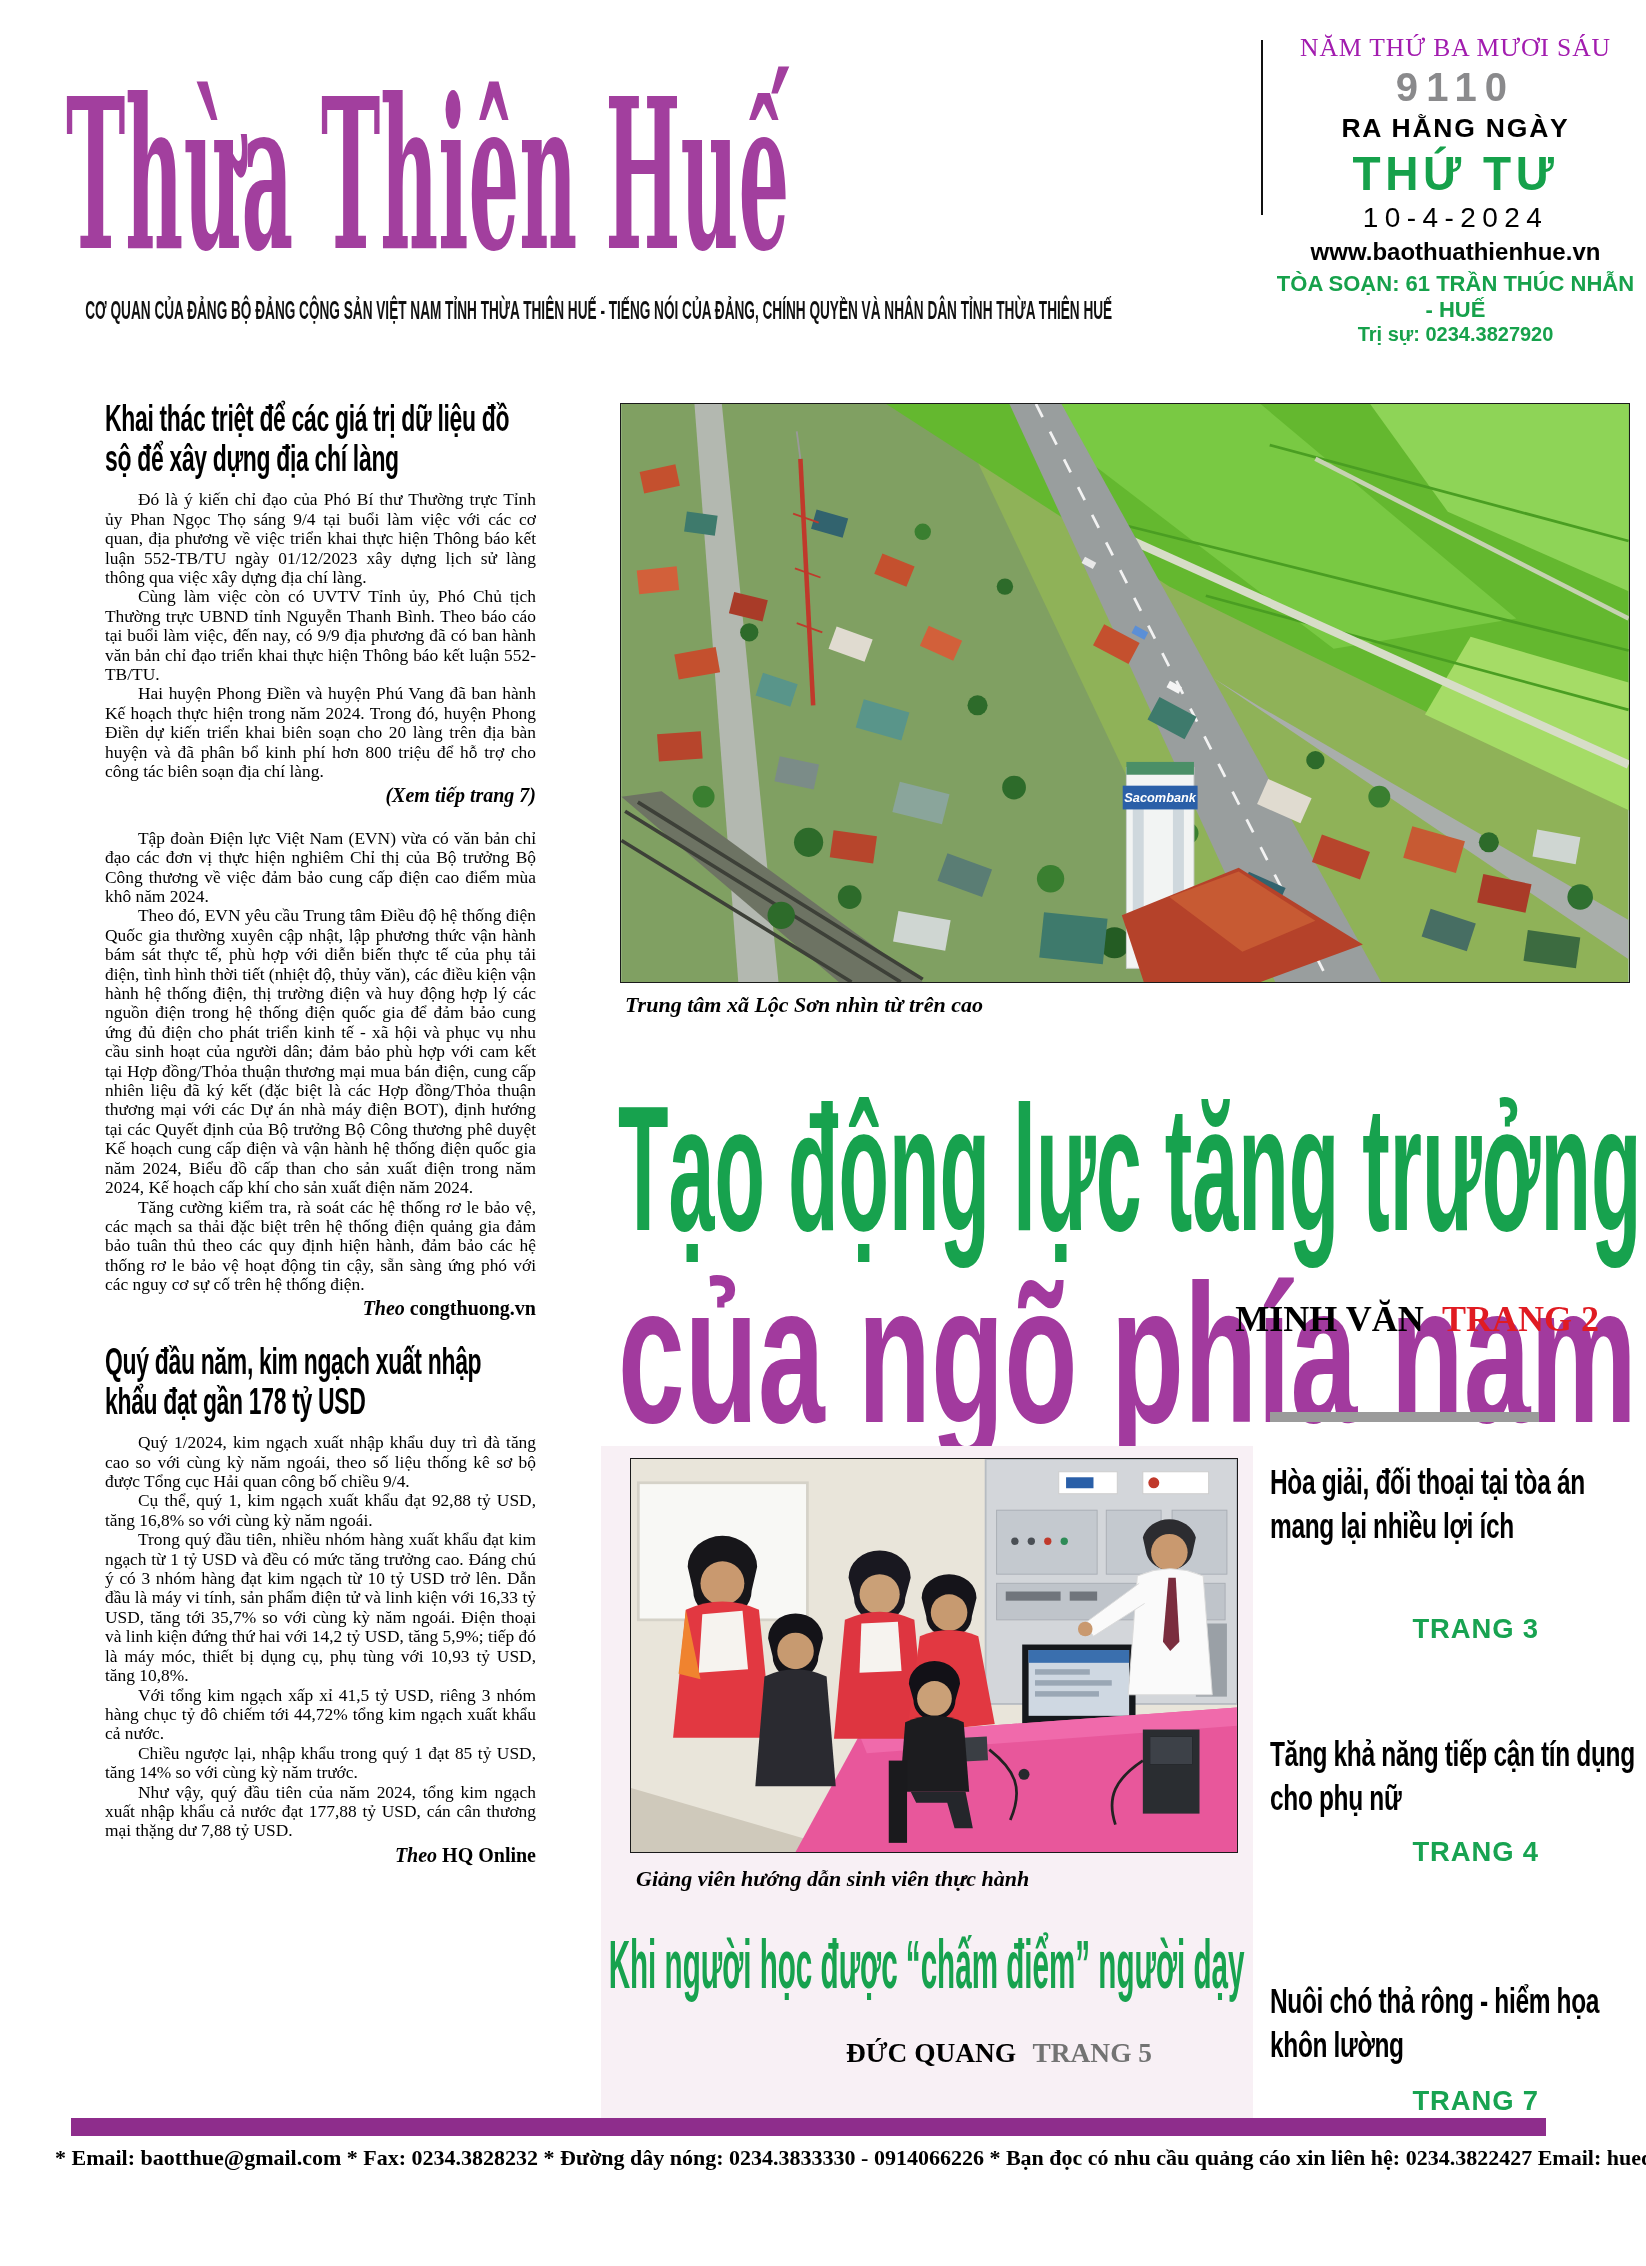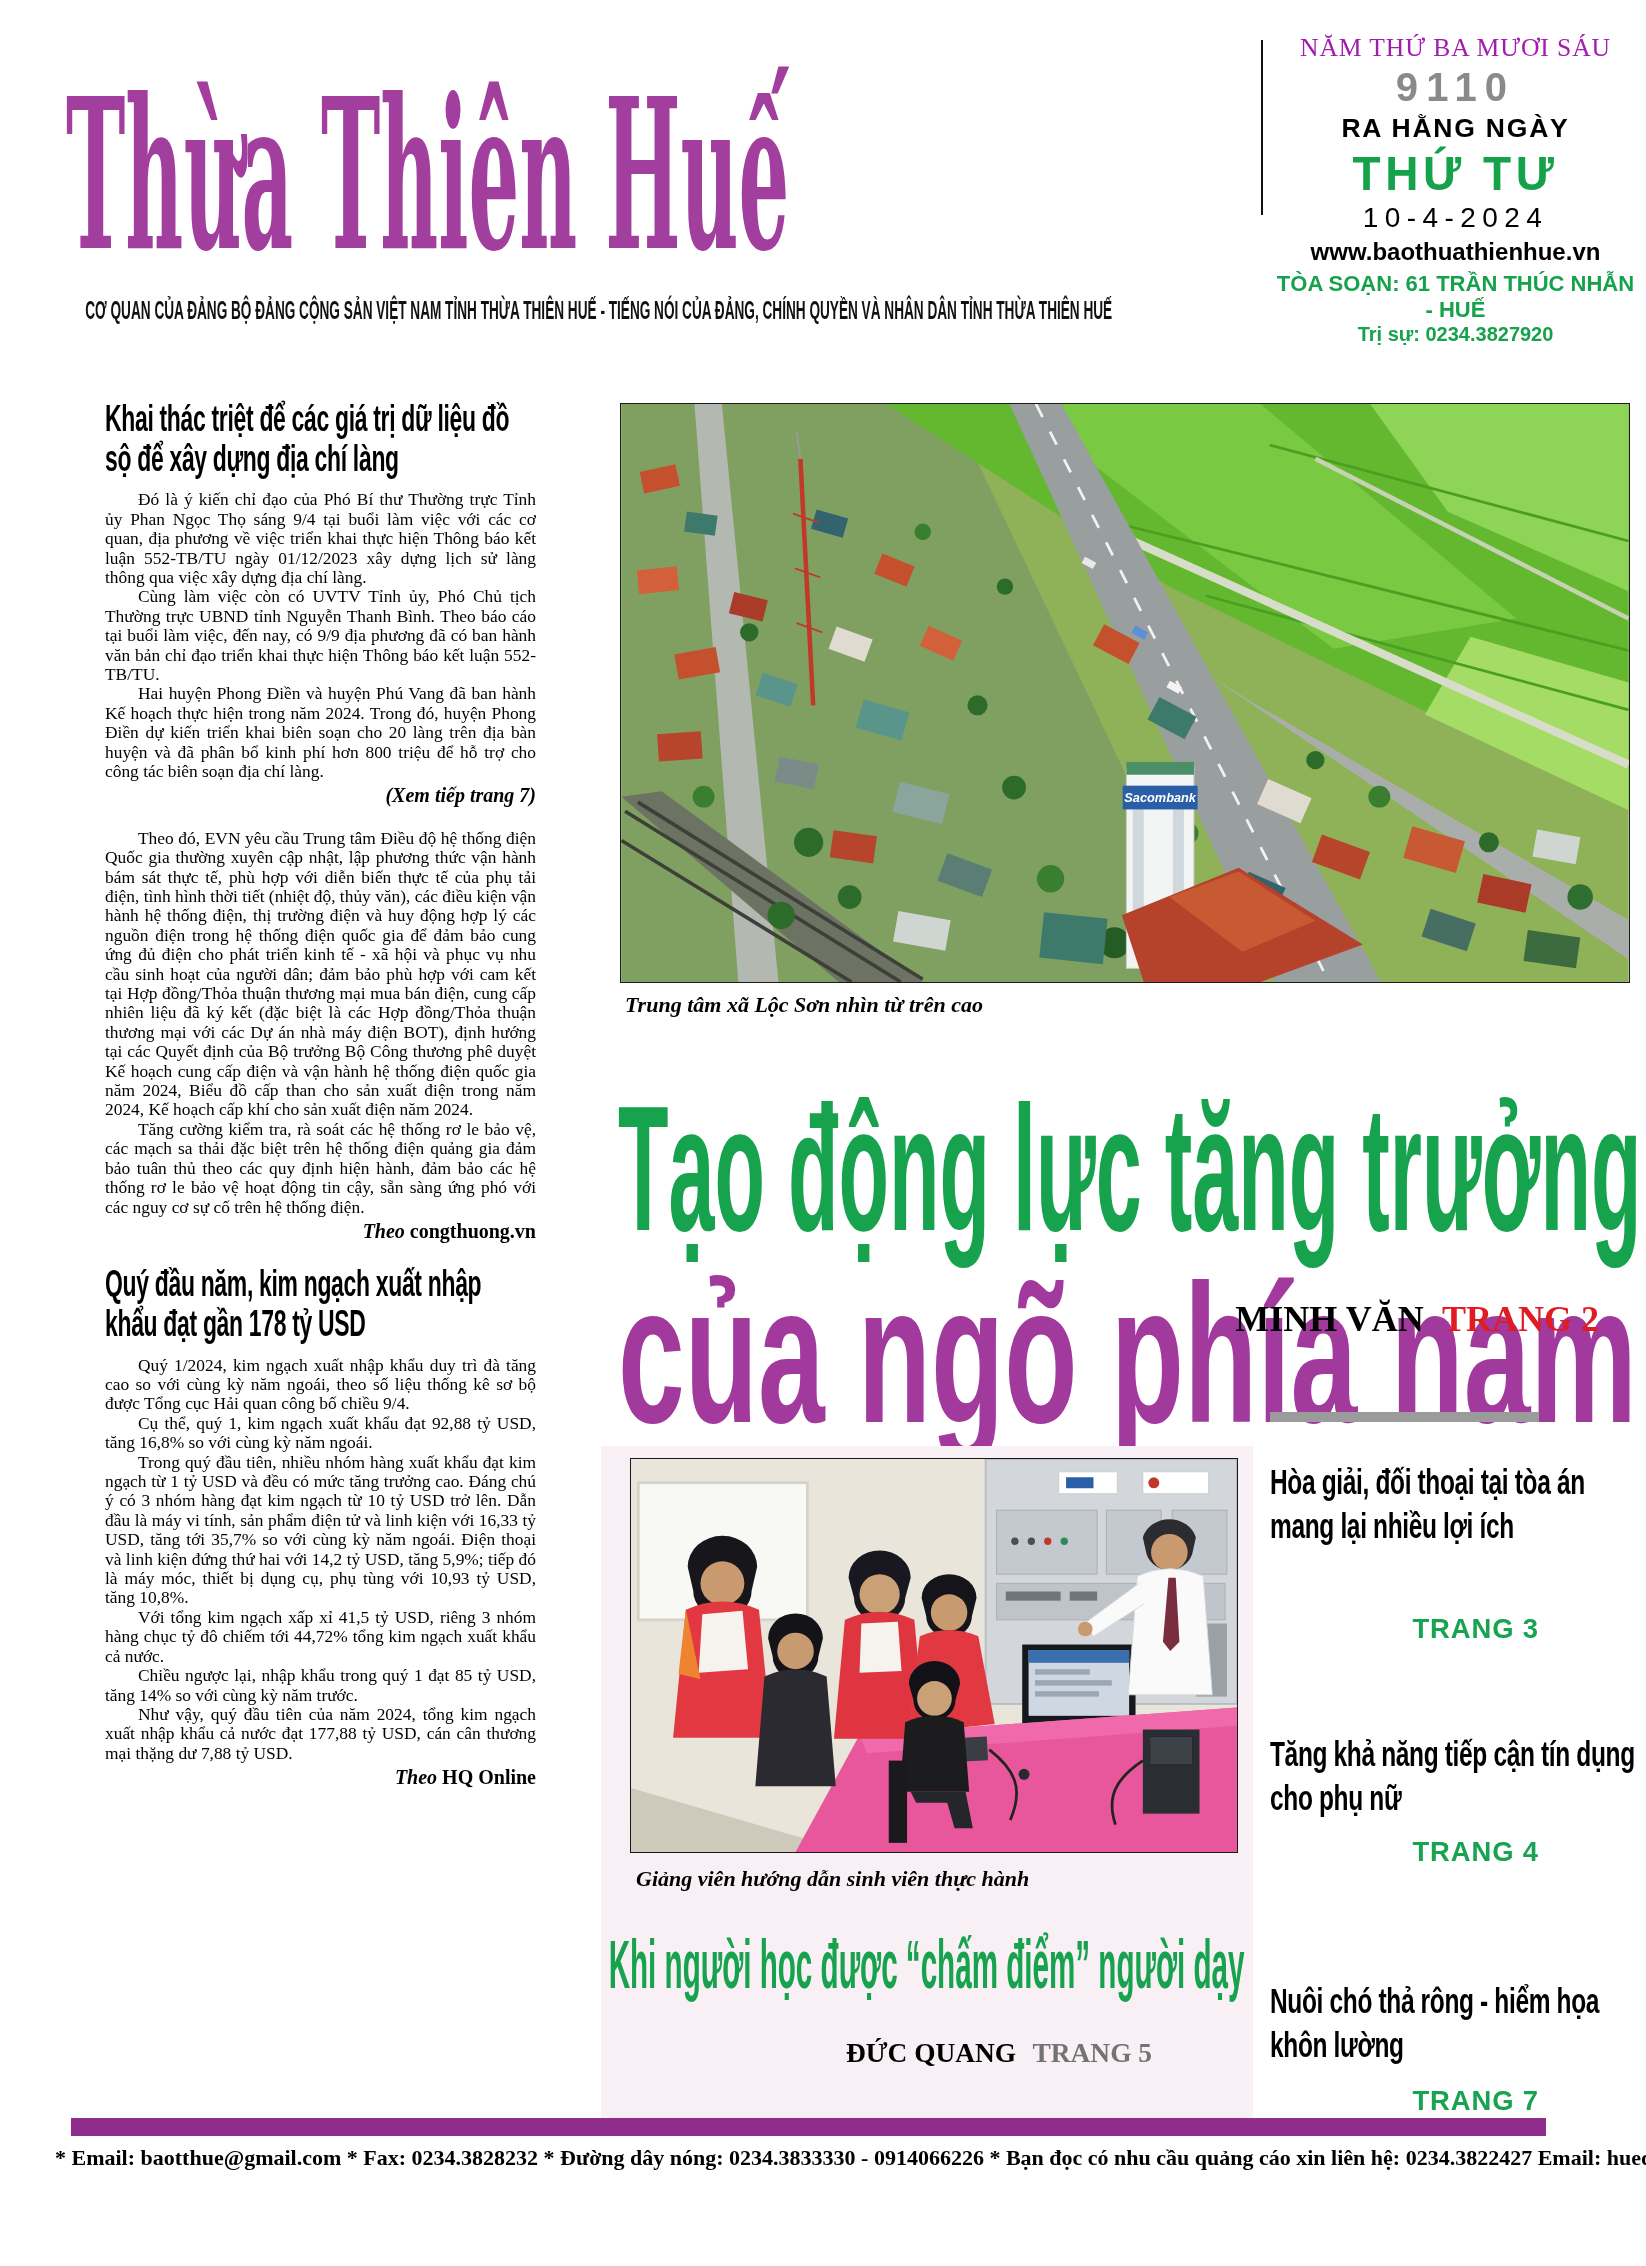--- a/index.html
+++ b/index.html
@@ -111,20 +111,21 @@
       <div class="lct-wrap">
         <div class="lct">Khai thác triệt để các giá trị dữ liệu đồ sộ để xây dựng địa chí làng</div>
       </div>
       <p class="bp">Đó là ý kiến chỉ đạo của Phó Bí thư Thường trực Tỉnh ủy Phan Ngọc Thọ sáng 9/4 tại buổi làm việc với các cơ quan, địa phương về việc triển khai thực hiện Thông báo kết luận 552-TB/TU ngày 01/12/2023 xây dựng lịch sử làng thông qua việc xây dựng địa chí làng.</p>
       <p class="bp">Cùng làm việc còn có UVTV Tỉnh ủy, Phó Chủ tịch Thường trực UBND tỉnh Nguyễn Thanh Bình. Theo báo cáo tại buổi làm việc, đến nay, có 9/9 địa phương đã có ban hành văn bản chỉ đạo triển khai thực hiện Thông báo kết luận 552-TB/TU.</p>
       <p class="bp">Hai huyện Phong Điền và huyện Phú Vang đã ban hành Kế hoạch thực hiện trong năm 2024. Trong đó, huyện Phong Điền dự kiến triển khai biên soạn cho 20 làng trên địa bàn huyện và đã phân bổ kinh phí hơn 800 triệu để hỗ trợ cho công tác biên soạn địa chí làng.</p>
       <div class="cont">(Xem tiếp trang 7)</div>
     </div>
 
     <div class="art2">
+      <p class="bp">Tập đoàn Điện lực Việt Nam (EVN) vừa có văn bản chỉ đạo các đơn vị thực hiện nghiêm Chỉ thị của Bộ trưởng Bộ Công thương về việc đảm bảo cung cấp điện cao điểm mùa khô năm 2024.</p>
       <p class="bp">Theo đó, EVN yêu cầu Trung tâm Điều độ hệ thống điện Quốc gia thường xuyên cập nhật, lập phương thức vận hành bám sát thực tế, phù hợp với diễn biến thực tế của phụ tải điện, tình hình thời tiết (nhiệt độ, thủy văn), các điều kiện vận hành hệ thống điện, thị trường điện và huy động hợp lý các nguồn điện trong hệ thống điện quốc gia để đảm bảo cung ứng đủ điện cho phát triển kinh tế - xã hội và phục vụ nhu cầu sinh hoạt của người dân; đảm bảo phù hợp với cam kết tại Hợp đồng/Thỏa thuận thương mại mua bán điện, cung cấp nhiên liệu đã ký kết (đặc biệt là các Hợp đồng/Thỏa thuận thương mại với các Dự án nhà máy điện BOT), định hướng tại các Quyết định của Bộ trưởng Bộ Công thương phê duyệt Kế hoạch cung cấp điện và vận hành hệ thống điện quốc gia năm 2024, Biểu đồ cấp than cho sản xuất điện trong năm 2024, Kế hoạch cấp khí cho sản xuất điện năm 2024.</p>
       <p class="bp">Tăng cường kiểm tra, rà soát các hệ thống rơ le bảo vệ, các mạch sa thải đặc biệt trên hệ thống điện quảng gia đảm bảo tuân thủ theo các quy định hiện hành, đảm bảo các hệ thống rơ le bảo vệ hoạt động tin cậy, sẵn sàng ứng phó với các nguy cơ sự cố trên hệ thống điện.</p>
       <span class="by"><span class="pre">Theo</span> <span>congthuong.vn</span></span>
     </div>
 
     <div class="art3">
       <div class="lct-wrap">
         <div class="lct">Quý đầu năm, kim ngạch xuất nhập khẩu đạt gần 178 tỷ USD</div>
       </div>
       <p class="bp">Quý 1/2024, kim ngạch xuất nhập khẩu duy trì đà tăng cao so với cùng kỳ năm ngoái, theo số liệu thống kê sơ bộ được Tổng cục Hải quan công bố chiều 9/4.</p>

